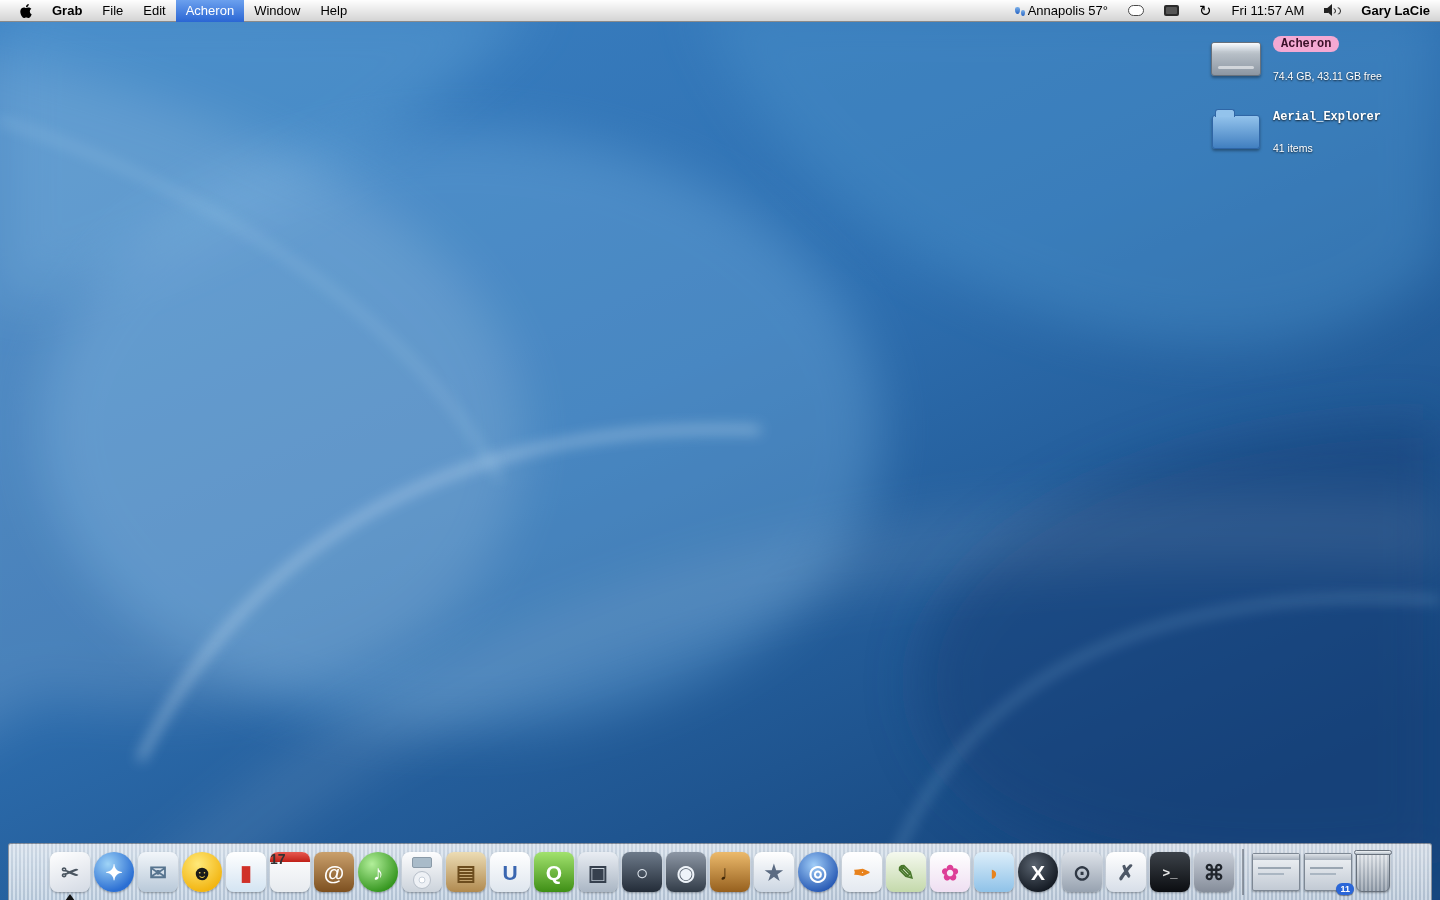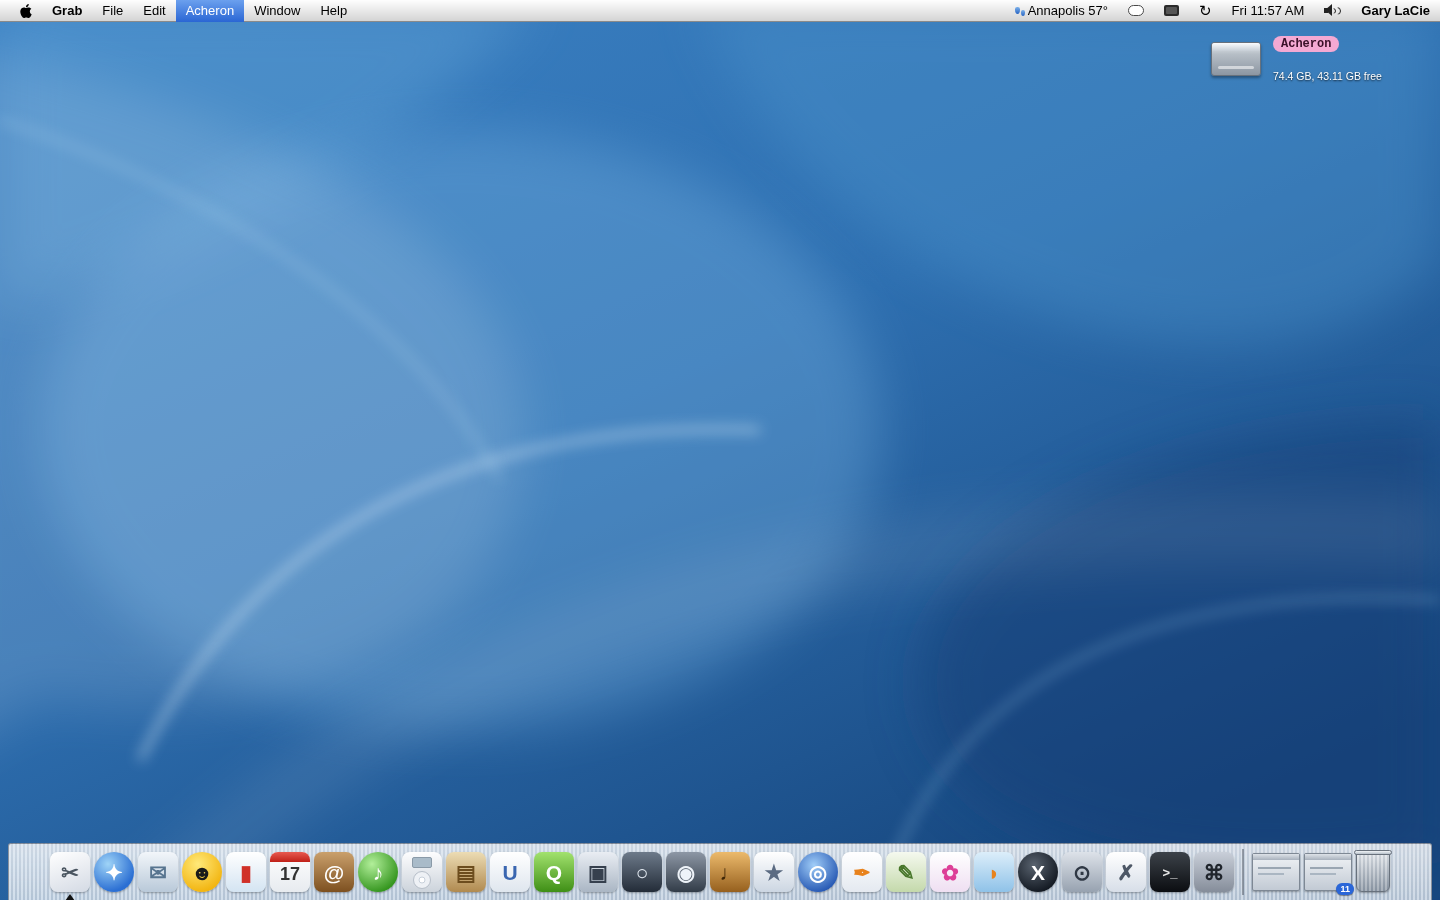--- a/index.html
+++ b/index.html
@@ -73,21 +73,21 @@
   .di .glyph { font-size:21px; font-weight:bold; line-height:1; }
   .di.circle { border-radius:50%; }
   .run-tri { position:absolute; bottom:0; left:50%; transform:translateX(-50%); width:0; height:0;
     border-left:5px solid transparent; border-right:5px solid transparent; border-bottom:7px solid #111; }
   .dock-sep { width:2px; height:46px; background:rgba(75,83,95,.5); margin:0 6px; }
   .badge { position:absolute; right:-2px; bottom:6px; background:#2a66d8; color:#fff; font-size:9px;
     font-weight:bold; border-radius:7px; padding:0 4px; line-height:12px; box-shadow:0 1px 1px rgba(0,0,0,.4); }
 
   .t-calendar { background:linear-gradient(#ffffff,#e7ebef); overflow:hidden; }
   .cal-top { position:absolute; top:0; left:0; right:0; height:10px; background:linear-gradient(#e85a50,#c02018); }
-  .cal-day { position:absolute; top:13px; left:0; right:0; text-align:center; font-size:18px; font-weight:bold; color:#333; line-height:1; }
+  .cal-day { position:absolute; top:0; left:0; right:0; font-size:14px; font-weight:bold; color:#333; line-height:1; }
 
   .t-ipod { background:linear-gradient(#fdfdfe,#ccd3db); }
   .ipod-scr { position:absolute; top:5px; left:50%; transform:translateX(-50%); width:20px; height:11px;
     background:#a9bbc9; border:1px solid #8a9aa8; border-radius:2px; }
   .ipod-wheel { position:absolute; bottom:3px; left:50%; transform:translateX(-50%); width:18px; height:18px;
     border-radius:50%; background:#eef1f5; border:1px solid #b7bfc9; }
   .ipod-hole { position:absolute; top:50%; left:50%; transform:translate(-50%,-50%); width:7px; height:7px;
     border-radius:50%; background:#fff; border:1px solid #c8d0da; }
 
   .t-window { width:48px; height:38px; background:linear-gradient(#f0f3f6,#c2cad4);
@@ -180,20 +180,31 @@
         <span class="hd">
           <span class="hd-top"></span>
             <span class="hd-slot"></span>
         </span>
       </span>
       <span class="dt-text">
         <span class="dt-name pink">Acheron</span>
         <span class="dt-info">74.4 GB, 43.11 GB free</span>
       </span>
     </div>
+    <div class="dt-item">
+      <span class="dt-ico-wrap">
+        <span class="folder">
+          <span class="folder-tab"></span>
+        </span>
+      </span>
+      <span class="dt-text">
+        <span class="dt-name">Aerial_Explorer</span>
+        <span class="dt-info">41 items</span>
+      </span>
+    </div>
   </div>
 
   <div class="dock">
     <div class="dock-items">
         <div class="dock-item" title="Grab">
           <div class="di" style="background: linear-gradient(160deg, rgb(255, 255, 255), rgb(212, 218, 228)); color: rgb(74, 85, 96);">
             <span class="glyph">✂</span>
           </div>
           <span class="run-tri"></span>
         </div>

